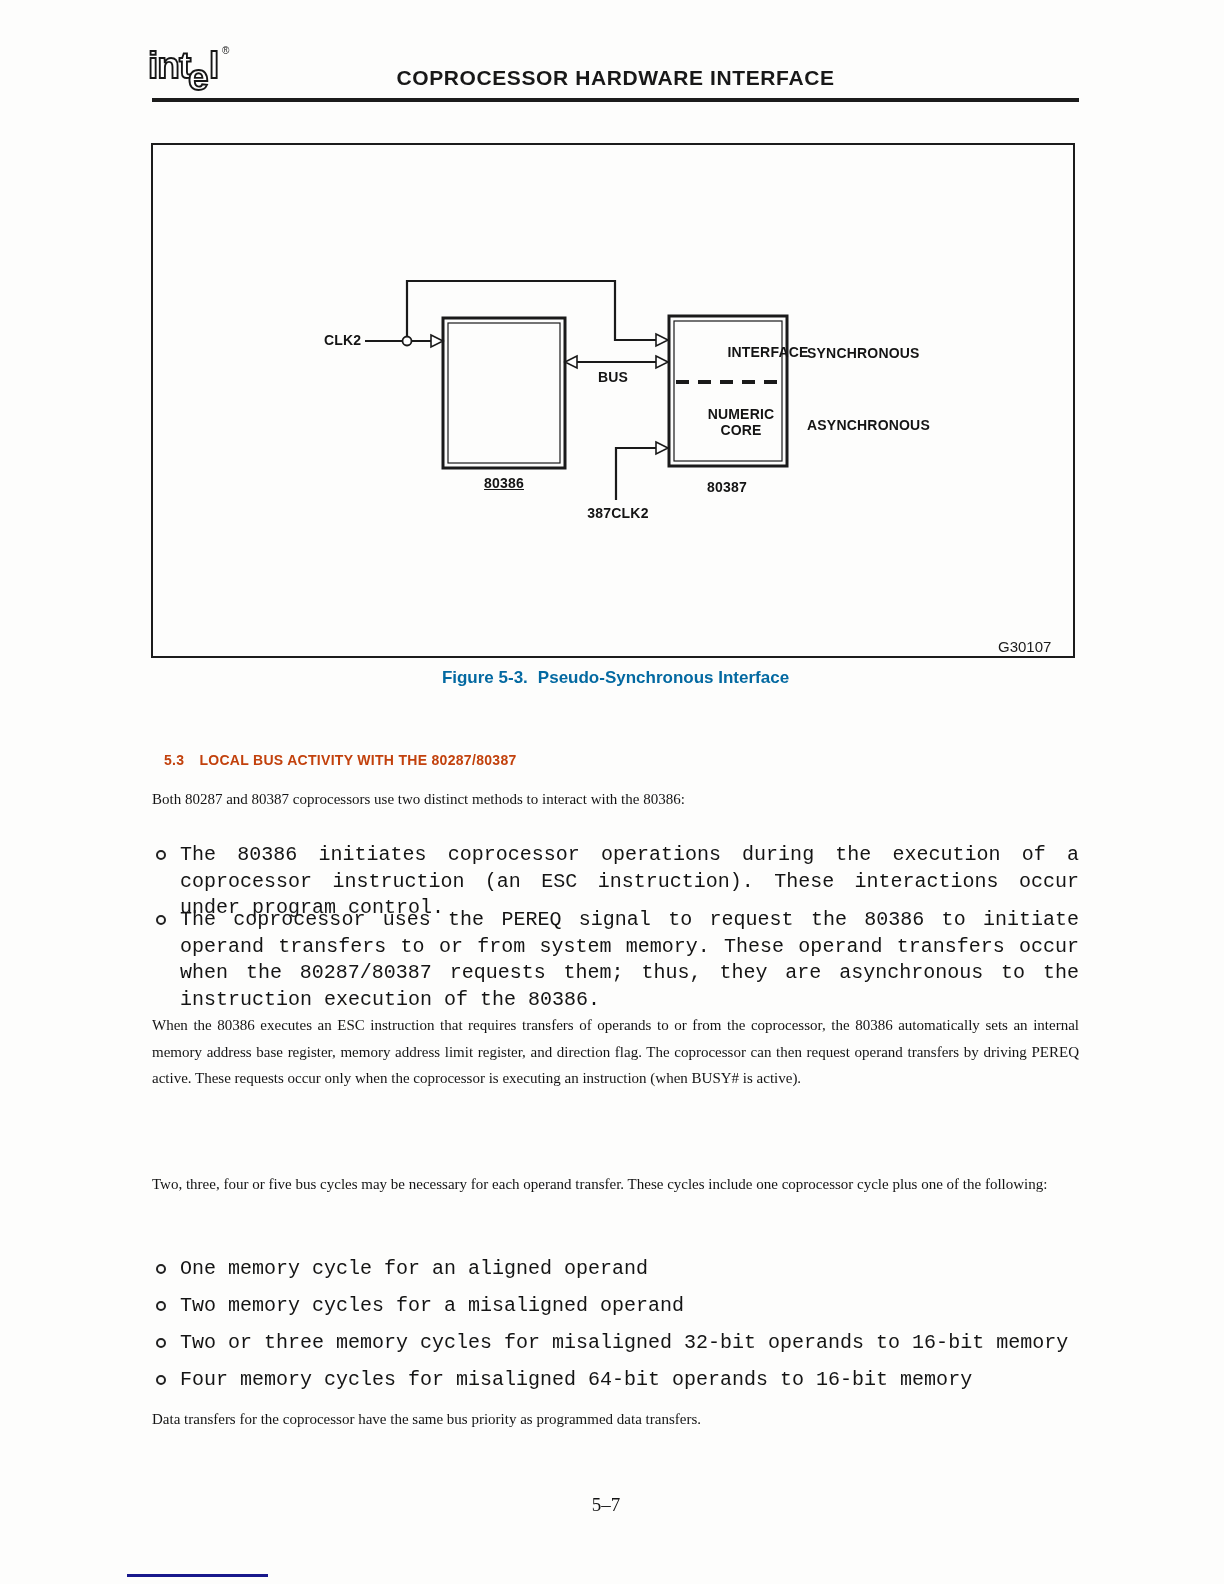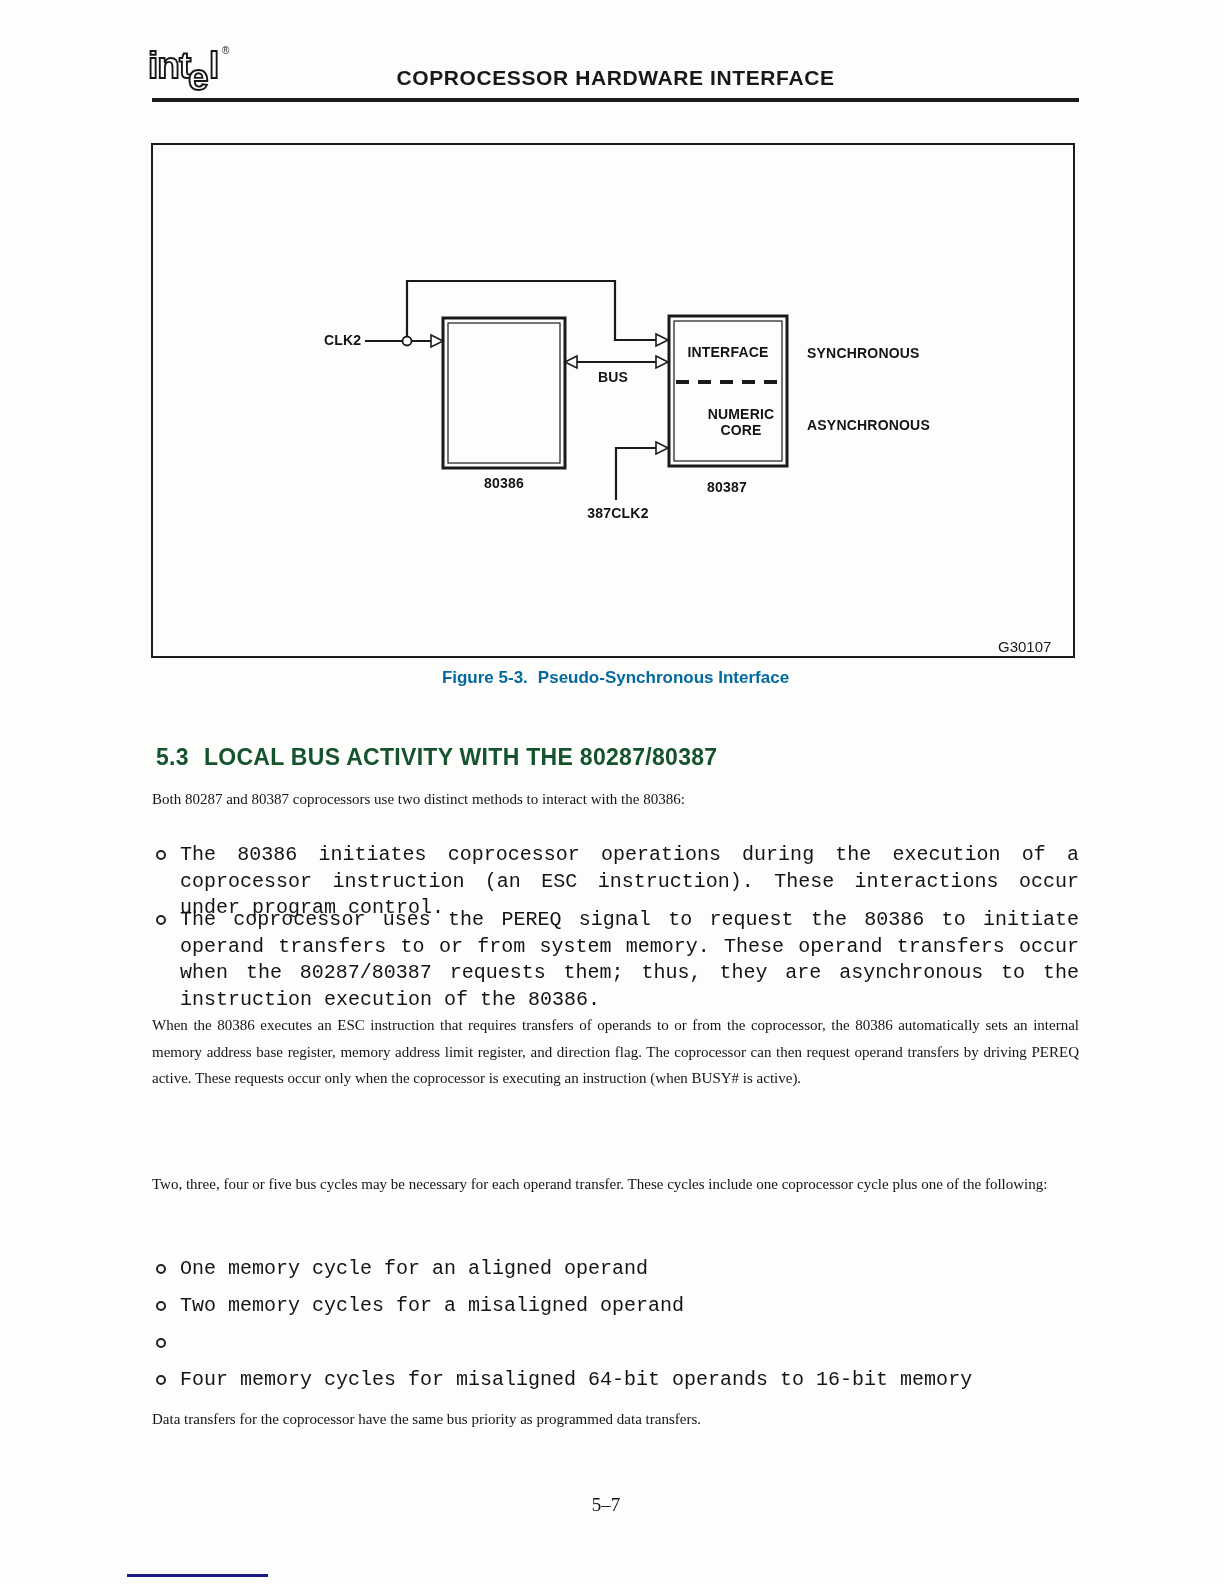--- a/index.html
+++ b/index.html
@@ -30,22 +30,22 @@
   .dlabel.center { text-align:center; white-space:normal; }
   .figure-id { position:absolute; left:998px; top:638px; font-size:15px; color:#1a1a1a; }
   .figure-caption {
     position:absolute; left:152px; top:668px; width:927px; text-align:center;
     font-size:17px; font-weight:bold; color:#0369a1;
   }
   .figure-caption .cap-label { margin-right:10px; }
 
   
   .section-heading {
-    position:absolute; left:152px; top:740px; margin:4px;
-    font-size:23px; font-weight:bold; letter-spacing:0.3px; color:#14532d; white-space:nowrap;
+    position:absolute; left:152px; top:740px; margin:12px;
+    font-size:14px; font-weight:bold; letter-spacing:0.3px; color:#c2410c; white-space:nowrap;
   }
   .section-heading .sec-num { margin-right:15px; }
 
   .body-text {
     position:absolute; left:152px; width:927px; margin:0;
     font-family:"Liberation Serif", serif; font-size:15px; line-height:26.5px;
     text-align:justify; color:#141414;
   }
   .single { text-align:left; white-space:nowrap; }
 
@@ -103,23 +103,23 @@
       <polygon points="424,211 412,217 424,223" fill="#ffffff" stroke="#1a1a1a" stroke-width="1.6"></polygon>
       <polygon points="503,211 515,217 503,223" fill="#ffffff" stroke="#1a1a1a" stroke-width="1.6"></polygon>
 
       <polyline points="463,355 463,303 503,303" fill="none" stroke="#1a1a1a" stroke-width="2.2"></polyline>
       <polygon points="503,297 515,303 503,309" fill="#ffffff" stroke="#1a1a1a" stroke-width="1.6"></polygon>
     </svg>
   </div>
 
   <div class="dlabel" style="left:324px; top:332px;">CLK2</div>
   <div class="dlabel center" style="left:585px; top:369px; width:56px;">BUS</div>
-  <div class="dlabel center" style="left:474px; top:475px; width:60px;">80386</div>
+  <div class="dlabel center" style="left:474px; top:475px; width:60px;text-decoration:underline;">80386</div>
   <div class="dlabel center" style="left:697px; top:479px; width:60px;">80387</div>
-  <div class="dlabel center" style="left:669px; top:344px; width:118px;">INTERFACE</div>
+  <div class="dlabel center" style="left:669px; top:344px; width:118px;padding-left:40px;">INTERFACE</div>
   <div class="dlabel center" style="left:669px; top:406px; width:118px; line-height:16px;padding-left:13px;">
     <span style="display:block;">NUMERIC</span>
     <span style="display:block;">CORE</span>
   </div>
   <div class="dlabel" style="left:807px; top:345px;">SYNCHRONOUS</div>
   <div class="dlabel" style="left:807px; top:417px;">ASYNCHRONOUS</div>
   <div class="dlabel center" style="left:578px; top:505px; width:80px;text-align:center;">387CLK2</div>
   <div class="figure-id">G30107</div>
 
   <div class="figure-caption">
@@ -147,20 +147,21 @@
   <div class="bullet-item oneline" style="top:1256px;">
     <span class="bullet-marker"></span>
     <span>One memory cycle for an aligned operand</span>
   </div>
   <div class="bullet-item oneline" style="top:1293px;">
     <span class="bullet-marker"></span>
     <span>Two memory cycles for a misaligned operand</span>
   </div>
   <div class="bullet-item oneline" style="top:1330px;">
     <span class="bullet-marker"></span>
+    <span>Two or three memory cycles for misaligned 32-bit operands to 16-bit memory</span>
   </div>
   <div class="bullet-item oneline" style="top:1367px;">
     <span class="bullet-marker"></span>
     <span>Four memory cycles for misaligned 64-bit operands to 16-bit memory</span>
   </div>
 
   <p class="body-text single" style="top:1406px;">Data transfers for the coprocessor have the same bus priority as programmed data transfers.</p>
 
   <div class="page-number">5–7</div>
   <div class="footer-blue-line"></div>

